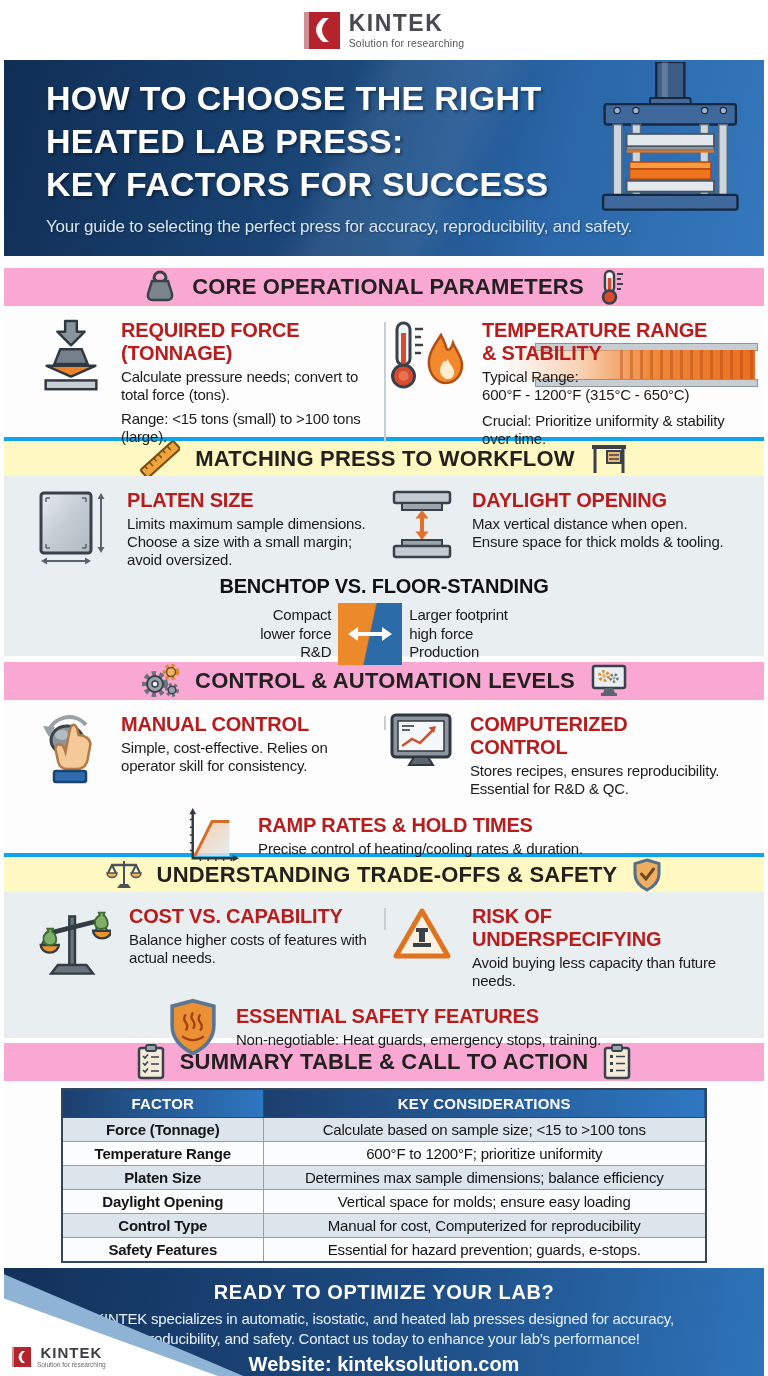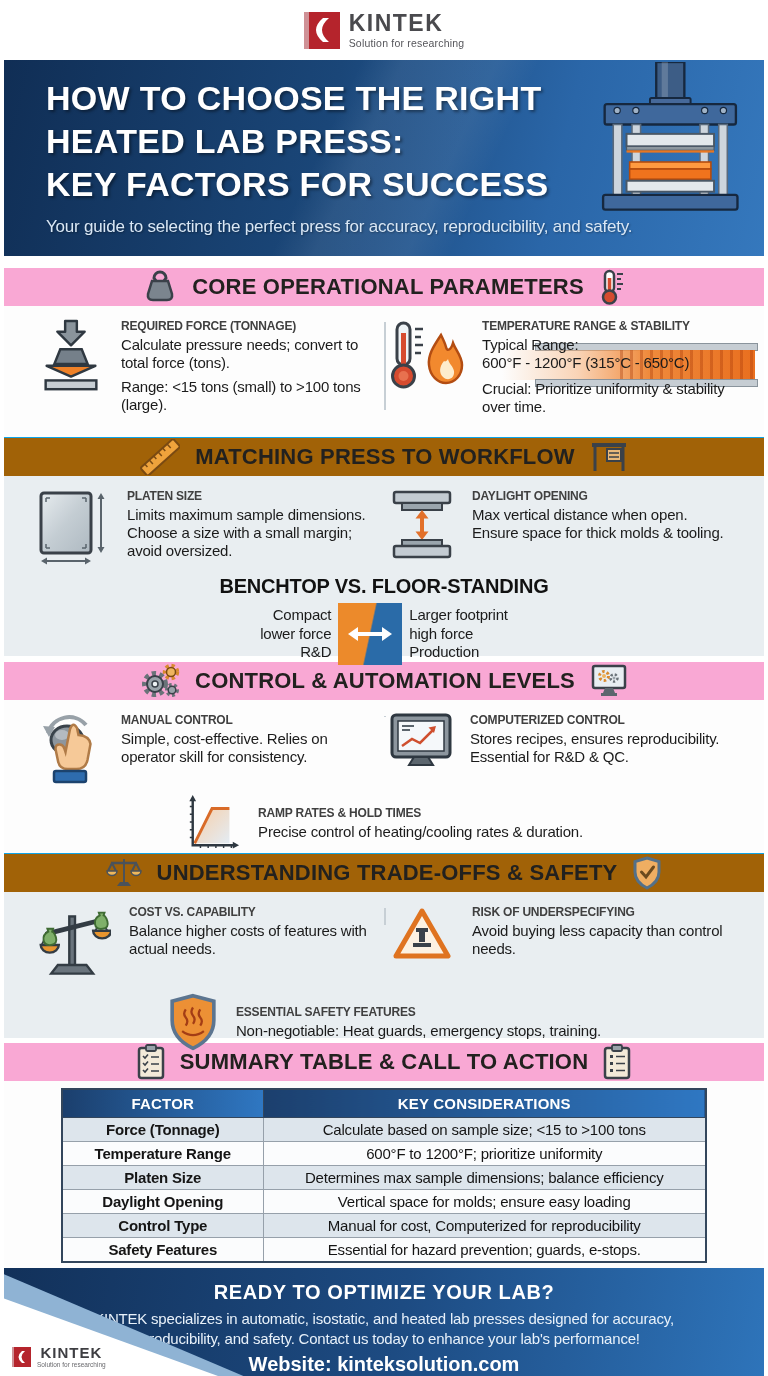--- a/index.html
+++ b/index.html
@@ -19,32 +19,32 @@
     background:linear-gradient(115deg,transparent 42%,rgba(255,255,255,.07) 47%,rgba(255,255,255,.07) 58%,transparent 63%); pointer-events:none; }
   .hero-title { font-size:34px; font-weight:bold; line-height:43px; letter-spacing:.3px; text-shadow:2px 2px 3px rgba(0,0,0,.4); position:relative; z-index:1; }
   .hero-sub { font-size:17px; color:#d9e7f5; margin-top:11px; letter-spacing:-.2px; text-shadow:1px 1px 2px rgba(0,0,0,.35); position:relative; z-index:1; }
   .press-illustration { position:absolute; right:12px; top:2px; z-index:1; }
 
   .gap { background:#fff; }
 
   
   .sec-banner { height:38px; display:flex; align-items:center; justify-content:center; gap:15px; }
   .sec-banner.peach { background:#f9a8d4; }
-  .sec-banner.gray { background:#a16207; border-top:1px solid #0ea5e9; }
+  .sec-banner.gray { background:#fef9c3; border-top:4px solid #0ea5e9; }
   .sec-title { font-size:22px; font-weight:bold; color:#22211f; letter-spacing:.2px; }
 
   
   .content { position:relative; }
   .content.white { background:#fdfdfd; }
   .content.light { background:#e9eef1; }
   .two-col { display:flex; position:relative; padding:13px 26px 6px 32px; }
   .col { width:50%; display:flex; gap:15px; align-items:flex-start; position:relative; padding-right:12px; }
   .col-divider { position:absolute; left:50%; top:16px; bottom:12px; width:2px; background:#c7cfd5; }
   .icon-box { flex:0 0 auto; display:flex; justify-content:center; }
-  .item-h { font-size:12px; font-weight:bold; color:#404040; letter-spacing:-.2px; margin-bottom:3px; }
+  .item-h { font-size:20px; font-weight:bold; color:#b91c1c; letter-spacing:-.2px; margin-bottom:3px; }
   .item-p { font-size:15px; line-height:1.2; color:#1b1b1b; letter-spacing:-.2px; }
   .item-p + .item-p { margin-top:6px; }
 
   
   .temp-text { position:relative; z-index:1; }
   .heat-bar { position:absolute; top:24px; right:-20px; width:256px; height:44px; z-index:0; }
   .heat-bar::before, .heat-bar::after { content:""; position:absolute; left:13%; right:0; height:6px; background:#c6cdd3; border:1px solid #8a949c; }
   .heat-bar::before { top:0; } .heat-bar::after { bottom:0; }
   .heat-fill { position:absolute; top:7px; bottom:7px; left:0; right:1%;
     background:linear-gradient(90deg,rgba(246,178,124,0) 0,rgba(246,178,124,.55) 30%,#ef8a3c 58%,#e96f1f 100%); }
@@ -399,21 +399,21 @@
         <div class="icon-box" style="width:70px">
           <svg width="62" height="58" viewBox="0 0 62 56">
             <path d="M31 5 L57 50 H5 Z" fill="#fcf1e2" stroke="#df7320" stroke-width="5" stroke-linejoin="round"></path>
             <rect x="25" y="22" width="12" height="4" fill="#3a4149"></rect>
             <rect x="28" y="26" width="6" height="10" fill="#3a4149"></rect>
             <rect x="22" y="37" width="18" height="4" fill="#3a4149"></rect>
           </svg>
         </div>
         <div>
           <div class="item-h">RISK OF UNDERSPECIFYING</div>
-          <div class="item-p">Avoid buying less capacity than control needs.</div>
+          <div class="item-p">Avoid buying less capacity than future needs.</div>
         </div>
       </div>
     </div>
     <div class="icon-text-row">
       <svg width="52" height="58" viewBox="0 0 56 64">
         <path d="M28 3 L51 9 V30 Q51 50 28 61 Q5 50 5 30 V9 Z" fill="#ec9035" stroke="#5c7590" stroke-width="4"></path>
         <path d="M20 18 q-3.5 5 0 9 t0 9 M28 16 q-3.5 5 0 9 t0 9 M36 18 q-3.5 5 0 9 t0 9" fill="none" stroke="#a33d15" stroke-width="2.5"></path>
         <path d="M16 42 q12 9 24 0" fill="none" stroke="#a33d15" stroke-width="2.5"></path>
       </svg>
       <div class="txt">

